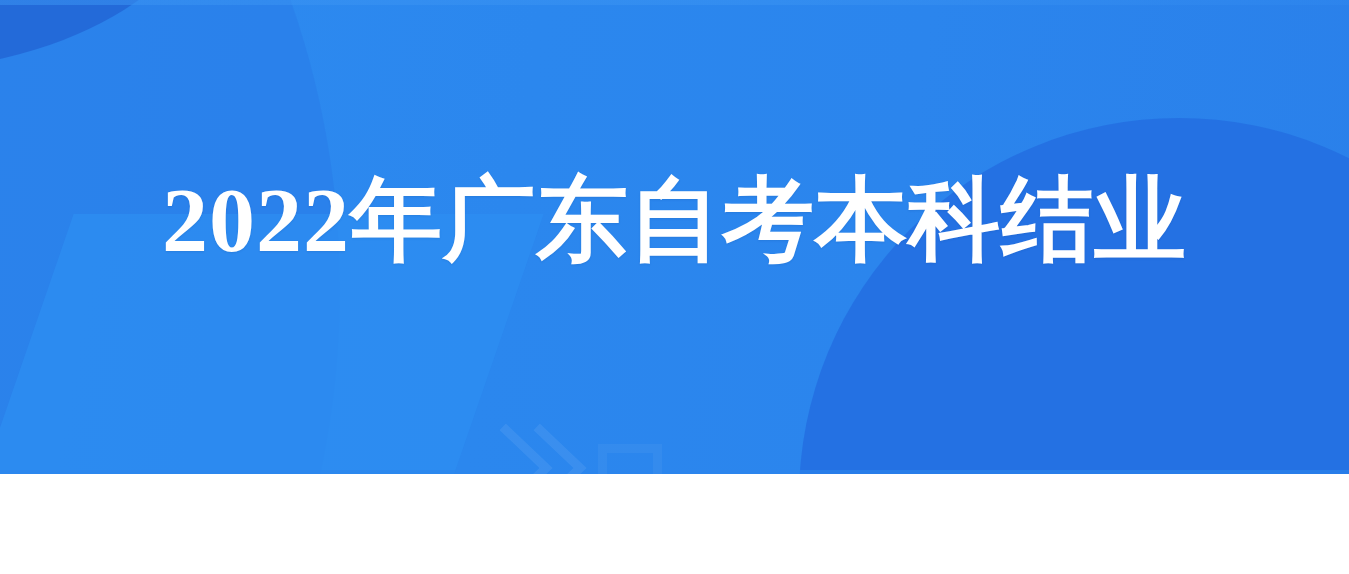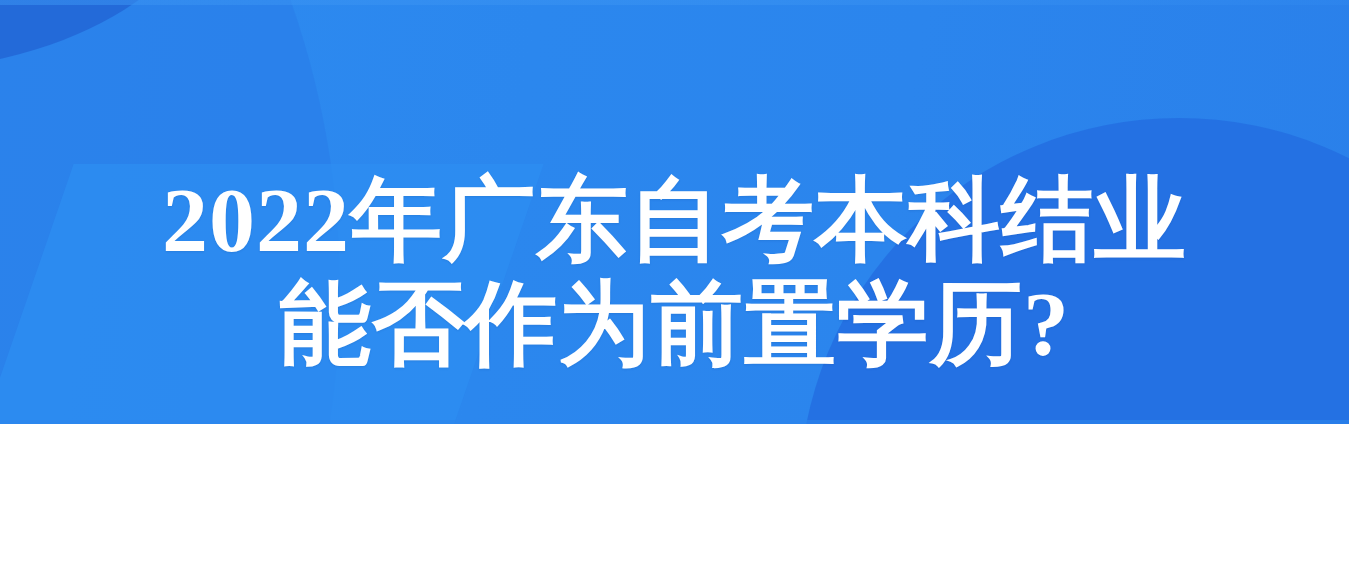--- a/index.html
+++ b/index.html
@@ -8,21 +8,21 @@
     padding: 0;
     background: #ffffff;
   }
   body {
     font-family: "Liberation Serif", "DejaVu Serif", serif;
   }
 
   .banner {
     position: relative;
     width: 1349px;
-    height: 424px;
+    height: 474px;
     overflow: hidden;
     background: #8b5cf6;
     box-sizing: border-box;
     text-decoration: underline;
   }
 
   
   .bg-base {
     position: absolute;
     inset: 0;
@@ -164,16 +164,15 @@
     <svg width="90" height="88" viewBox="0 0 90 88" aria-hidden="true">
       <path d="M6 6 L46 44 L6 82" fill="none" stroke="#ffffff" stroke-width="9" stroke-linecap="square" stroke-linejoin="miter"></path>
       <path d="M40 6 L80 44 L40 82" fill="none" stroke="#ffffff" stroke-width="9" stroke-linecap="square" stroke-linejoin="miter"></path>
     </svg>
   </div>
 
   <div class="watermark-square"></div>
 
   <div class="headline">
     <span class="headline-line">2022年广东自考本科结业</span>
-    <span class="headline-line">能否作为前置学历?</span>
   </div>
 
 </div>
 
 </body></html>

